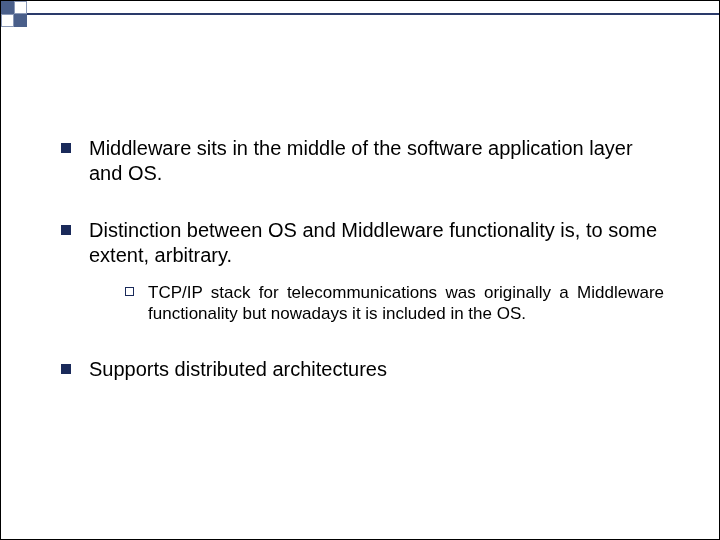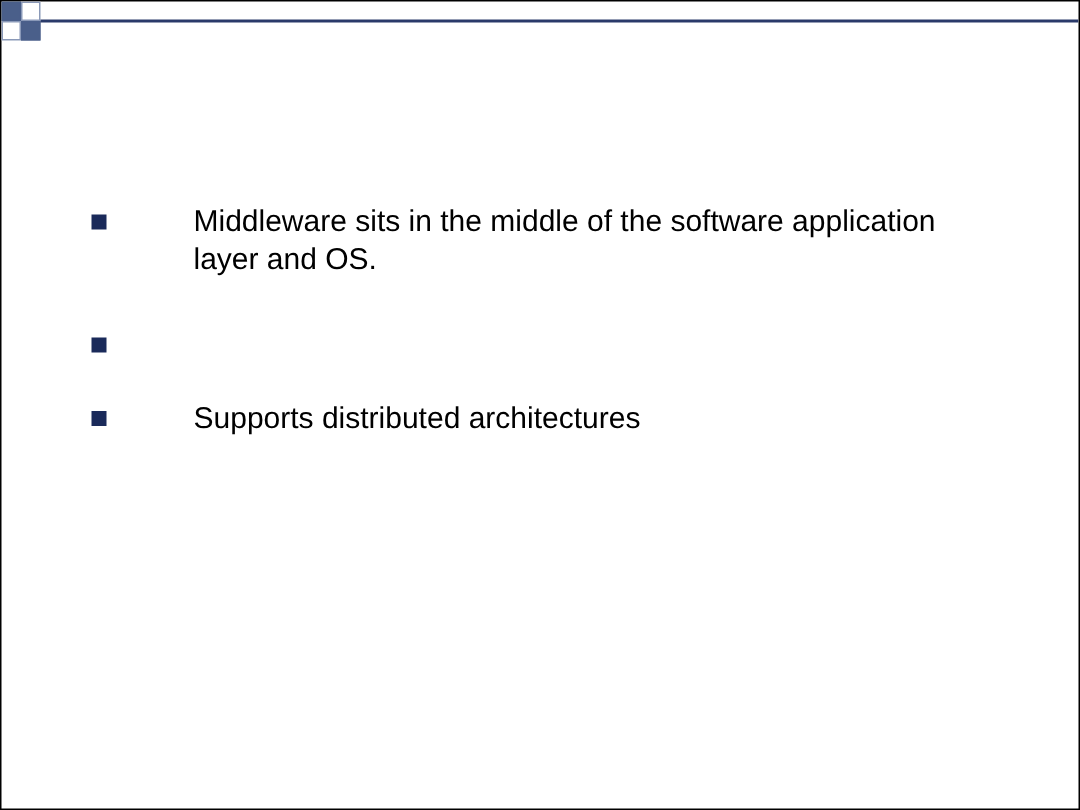--- a/index.html
+++ b/index.html
@@ -33,21 +33,20 @@
   .content {
     position: absolute;
     top: 135px;
     left: 60px;
     right: 55px;
   }
   .bullet-item {
     display: flex;
     align-items: flex-start;
     margin-bottom: 32px;
-    gap: 40px;
   }
   .bullet-mark {
     width: 10px; height: 10px;
     background: #1a2a5a;
     flex-shrink: 0;
     margin-top: 7px;
     margin-right: 18px;
   }
   .bullet-text {
     font-size: 20px;
@@ -97,20 +96,25 @@
   <div class="bullet-item">
     <div class="bullet-mark"></div>
     <div class="body-wrap">
       <div class="bullet-text">Middleware sits in the middle of the software application layer and OS.</div>
     </div>
   </div>
 
   <div class="bullet-item">
     <div class="bullet-mark"></div>
     <div class="body-wrap">
+      <div class="bullet-text">Distinction between OS and Middleware functionality is, to some extent, arbitrary.</div>
+      <div class="sub-item">
+        <div class="sub-mark"></div>
+        <div class="sub-text">TCP/IP stack for telecommunications was originally a Middleware functionality but nowadays it is included in the OS.</div>
+      </div>
     </div>
   </div>
 
   <div class="bullet-item" style="margin-bottom:0">
     <div class="bullet-mark"></div>
     <div class="body-wrap">
       <div class="bullet-text">Supports distributed architectures</div>
     </div>
   </div>
 

